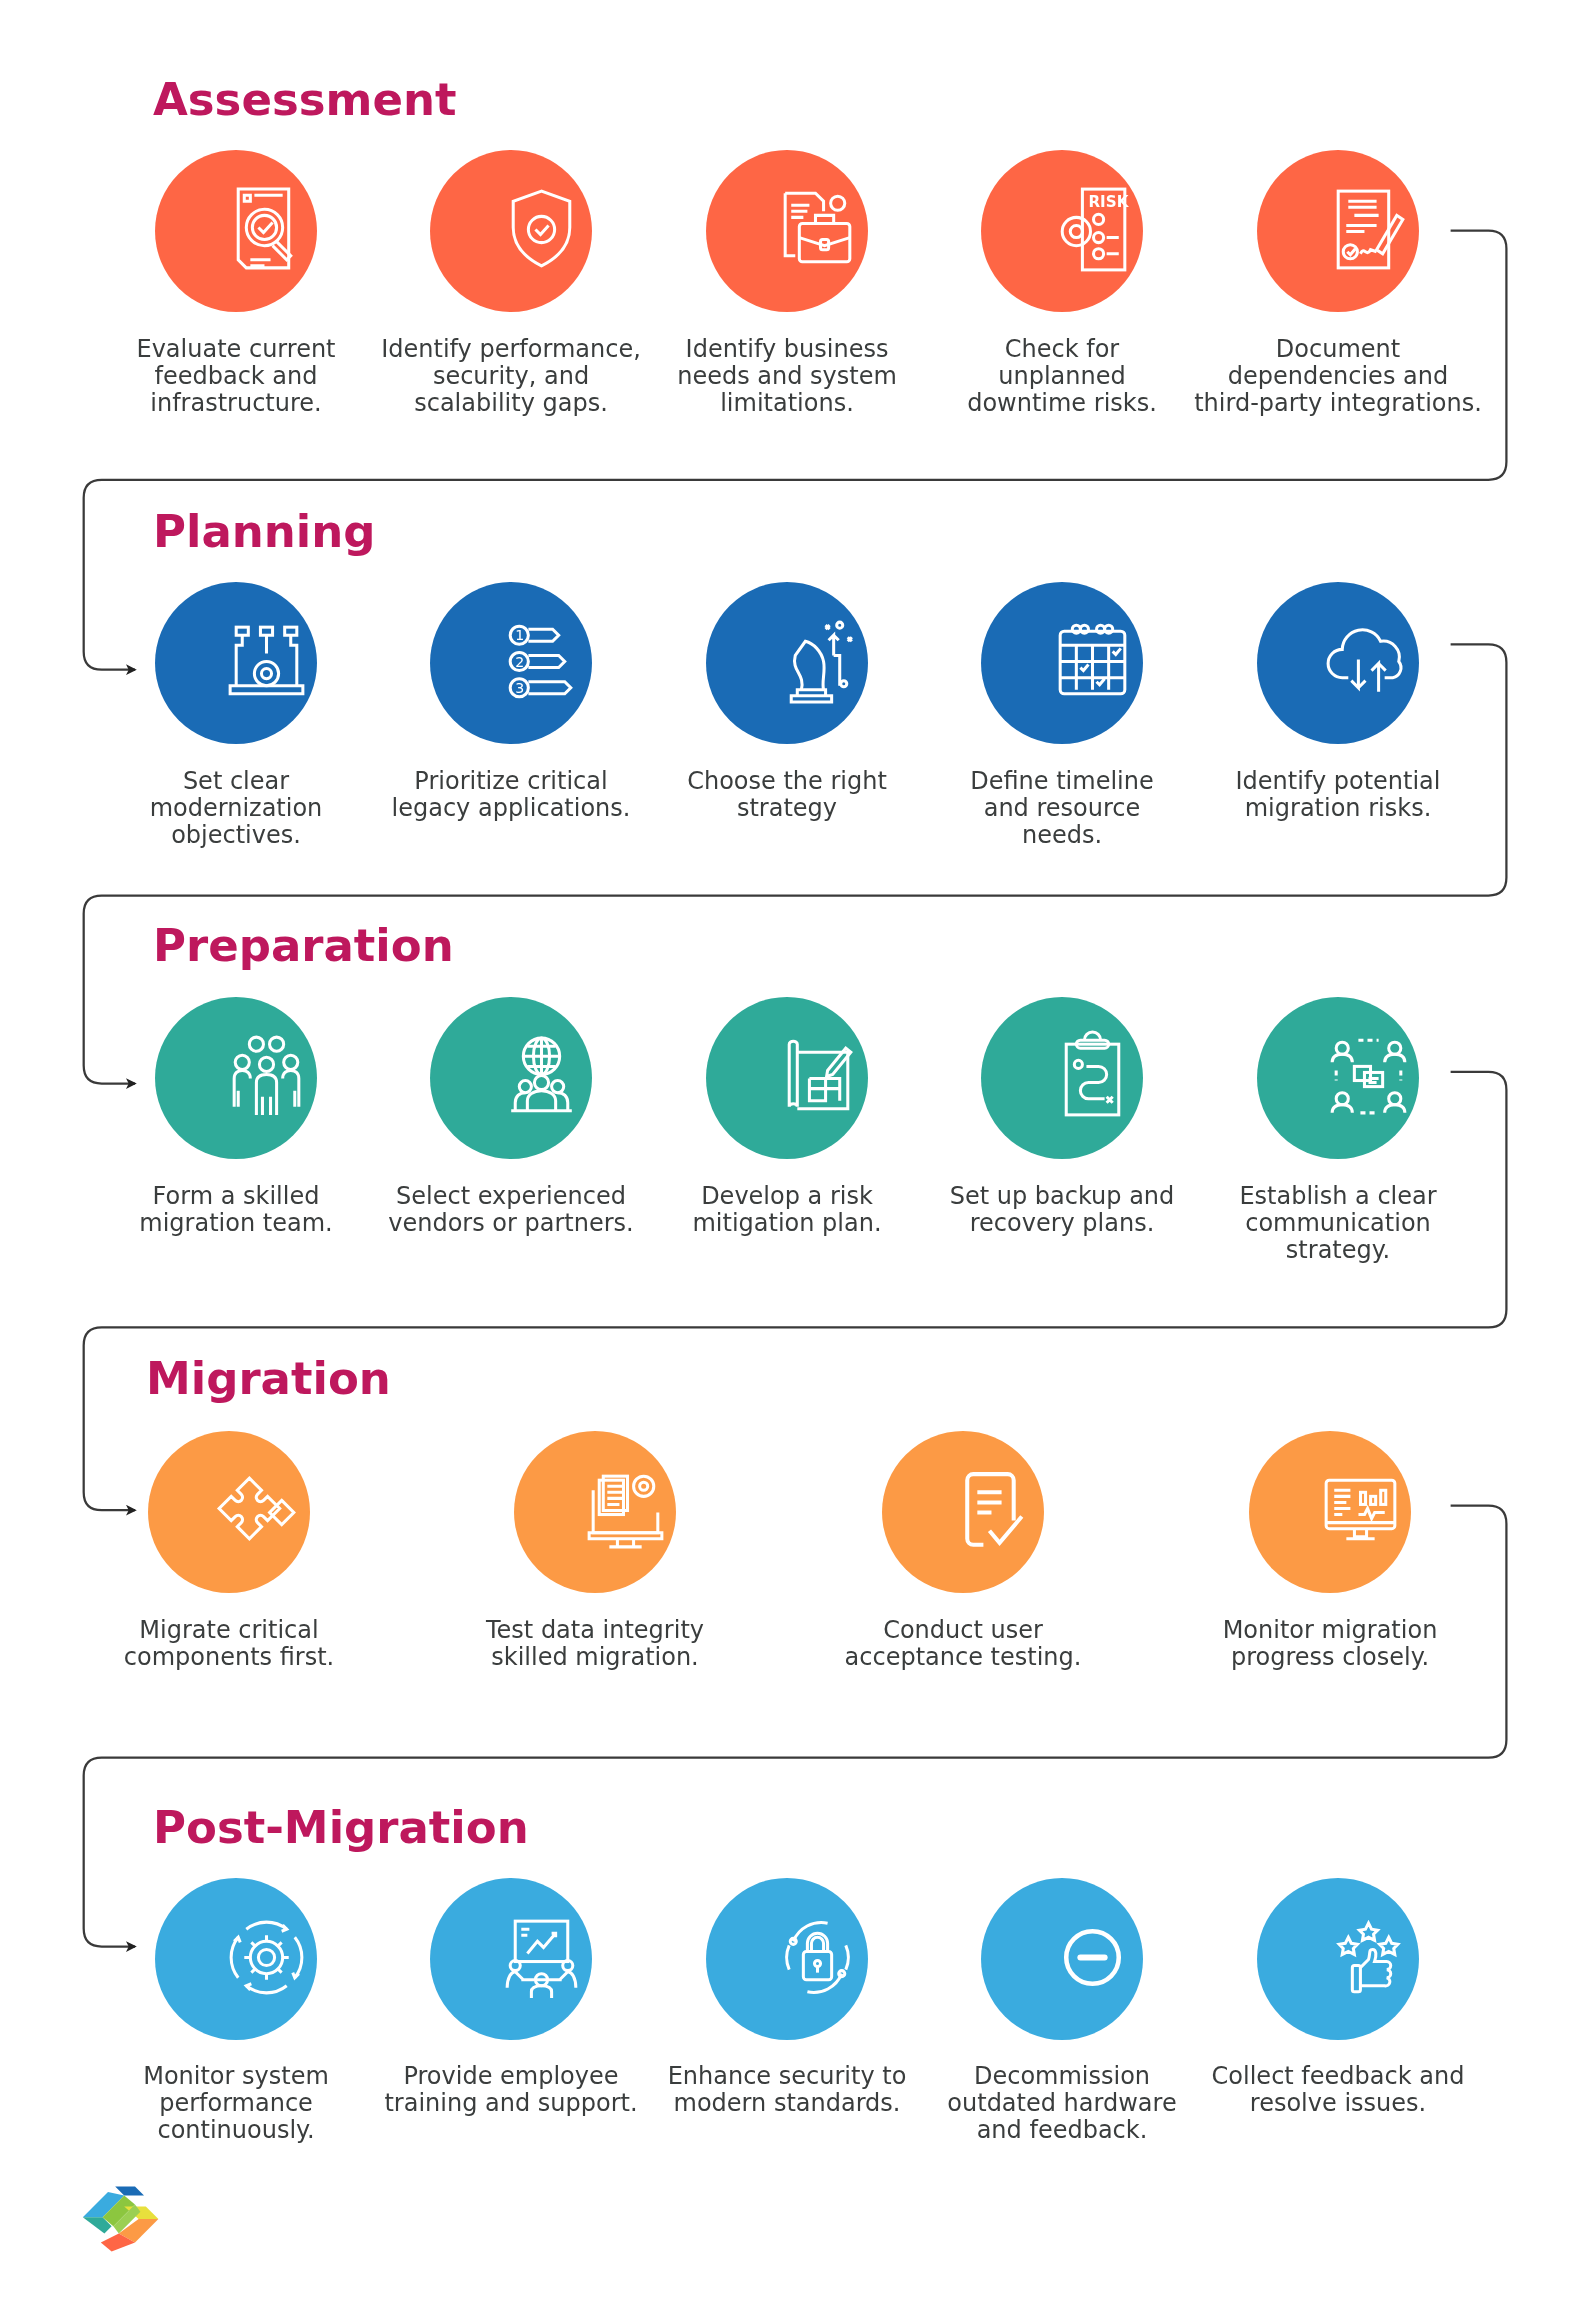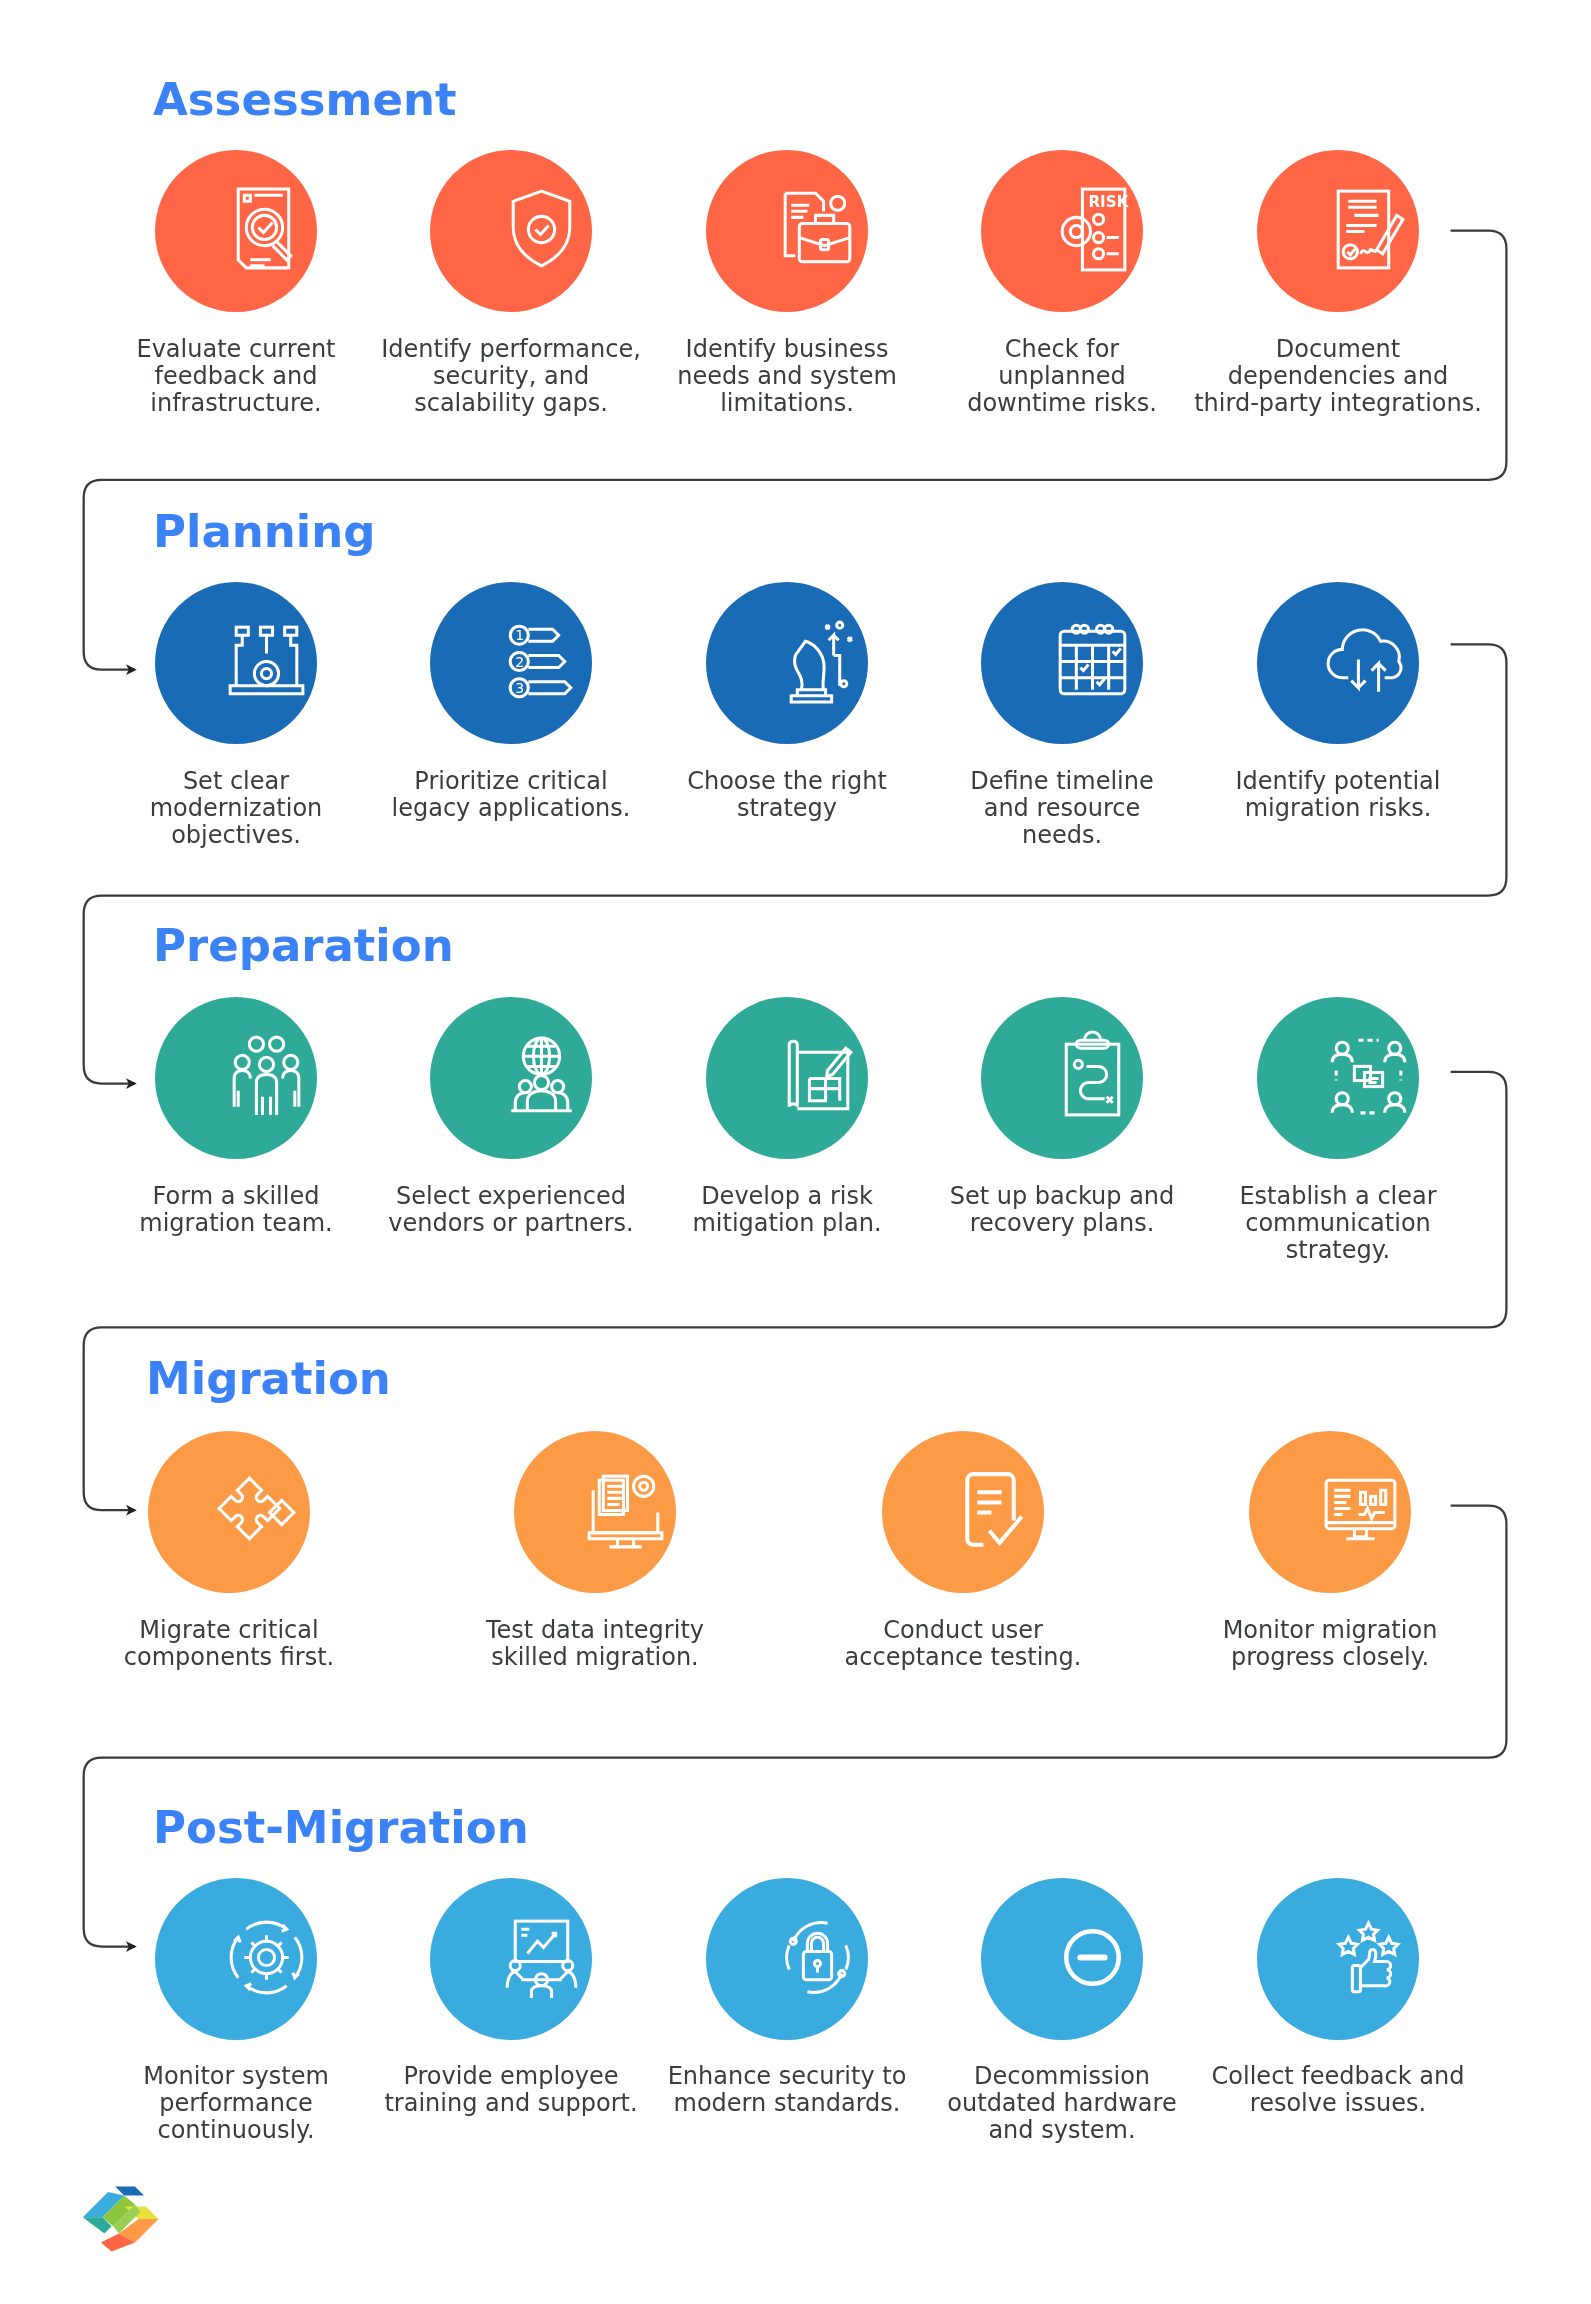--- a/index.html
+++ b/index.html
@@ -1,17 +1,17 @@
 <!DOCTYPE html>
 <html style="font-size:14.4px"><head>
 <meta charset="utf-8">
 <style>
   html,body{margin:0;padding:0;background:#ffffff;}
   body{width:1591px;height:2304px;position:relative;overflow:hidden;font-family:"Liberation Sans",sans-serif;}
-  .section-title{position:absolute;font-family:"DejaVu Sans",sans-serif;font-weight:bold;font-size:45px;color:#3b82f6;letter-spacing:0px;margin:0;line-height:1;}
+  .section-title{position:absolute;font-family:"DejaVu Sans",sans-serif;font-weight:bold;font-size:45px;color:#be185d;letter-spacing:0px;margin:0;line-height:1;}
   .circle{position:absolute;width:162px;height:162px;border-radius:50%;display:flex;align-items:center;justify-content:flex-end;}
   .circle svg{width:101px;height:101px;}
   .label{position:absolute;width:288px;font-family:"DejaVu Sans",sans-serif;font-size:24px;line-height:27px;color:#3a3d3d;text-align:center;font-weight:normal;}
   svg.connectors{position:absolute;left:0;top:0;width:1591px;height:2304px;pointer-events:none;}
   .logo{position:absolute;left:81px;top:2183px;display:flex;align-items:center;}
   .logo-text{font-family:"DejaVu Sans",sans-serif;font-size:68px;color:#3d3f40;font-weight:normal;margin-left:14.4px;letter-spacing:0.9px;line-height:1;}
 </style>
 </head>
 <body>
 
@@ -422,21 +422,21 @@
   <span>
     <svg viewBox="0 0 100 100" fill="none" stroke="#fff" stroke-width="4.5">
         <circle cx="50" cy="50" r="26"></circle>
         <path d="M38 50h24" stroke-linecap="round" stroke-width="6"></path>
       </svg>
   </span>
 </div>
 <div class="label" style="left:918px;top:2063px;">
   <div>Decommission</div>
     <div>outdated hardware</div>
-    <div>and system.</div>
+    <div>and feedback.</div>
 </div>
 
 <div class="circle" style="left:1257px;top:1878px;background:#3aabdf;">
   <span>
     <svg viewBox="0 0 100 100" fill="none" stroke="#fff" stroke-width="3">
         <path d="M30 30l3 6 6 1-4 4 1 6-6-3-6 3 1-6-4-4 6-1zM50 16l3 6 6 1-4 4 1 6-6-3-6 3 1-6-4-4 6-1zM70 30l3 6 6 1-4 4 1 6-6-3-6 3 1-6-4-4 6-1z"></path>
         <rect x="34" y="58" width="8" height="26" rx="2"></rect>
         <path d="M42 60l8-8c2-6 0-10 4-10s4 6 2 12h12a4 4 0 0 1 0 8 4 4 0 0 1 0 8 4 4 0 0 1-2 8H42"></path>
       </svg>
   </span>

